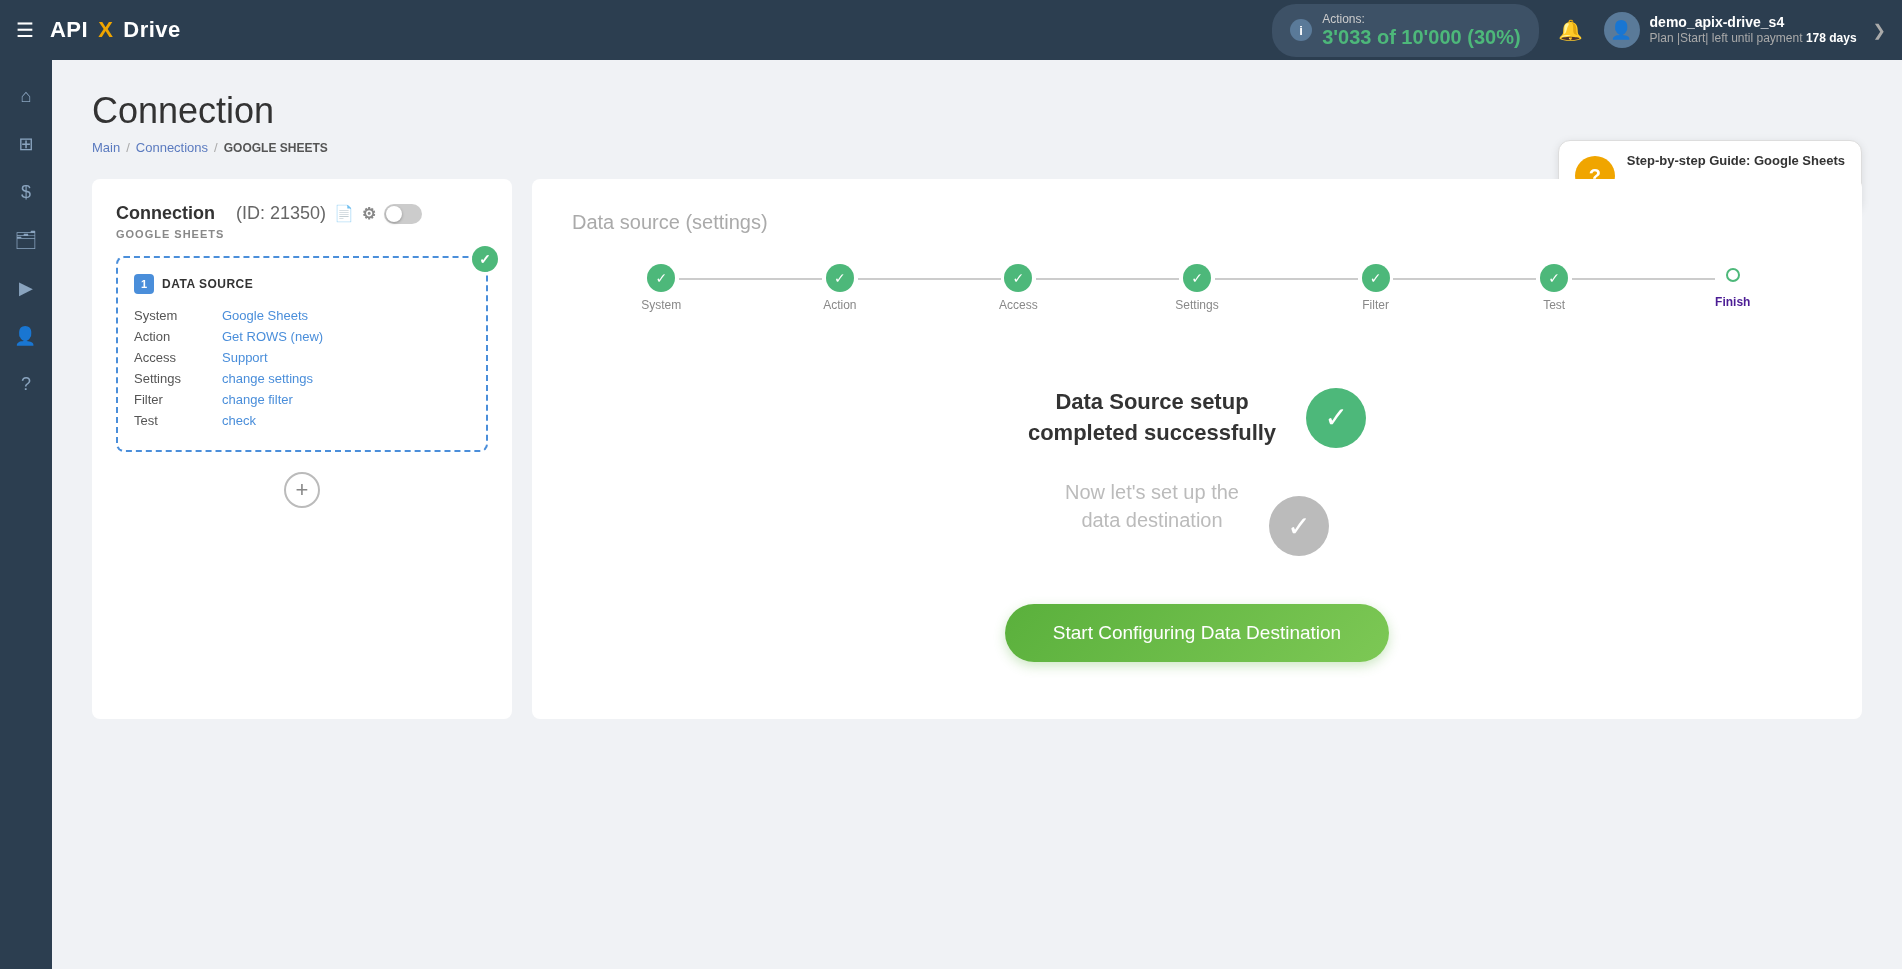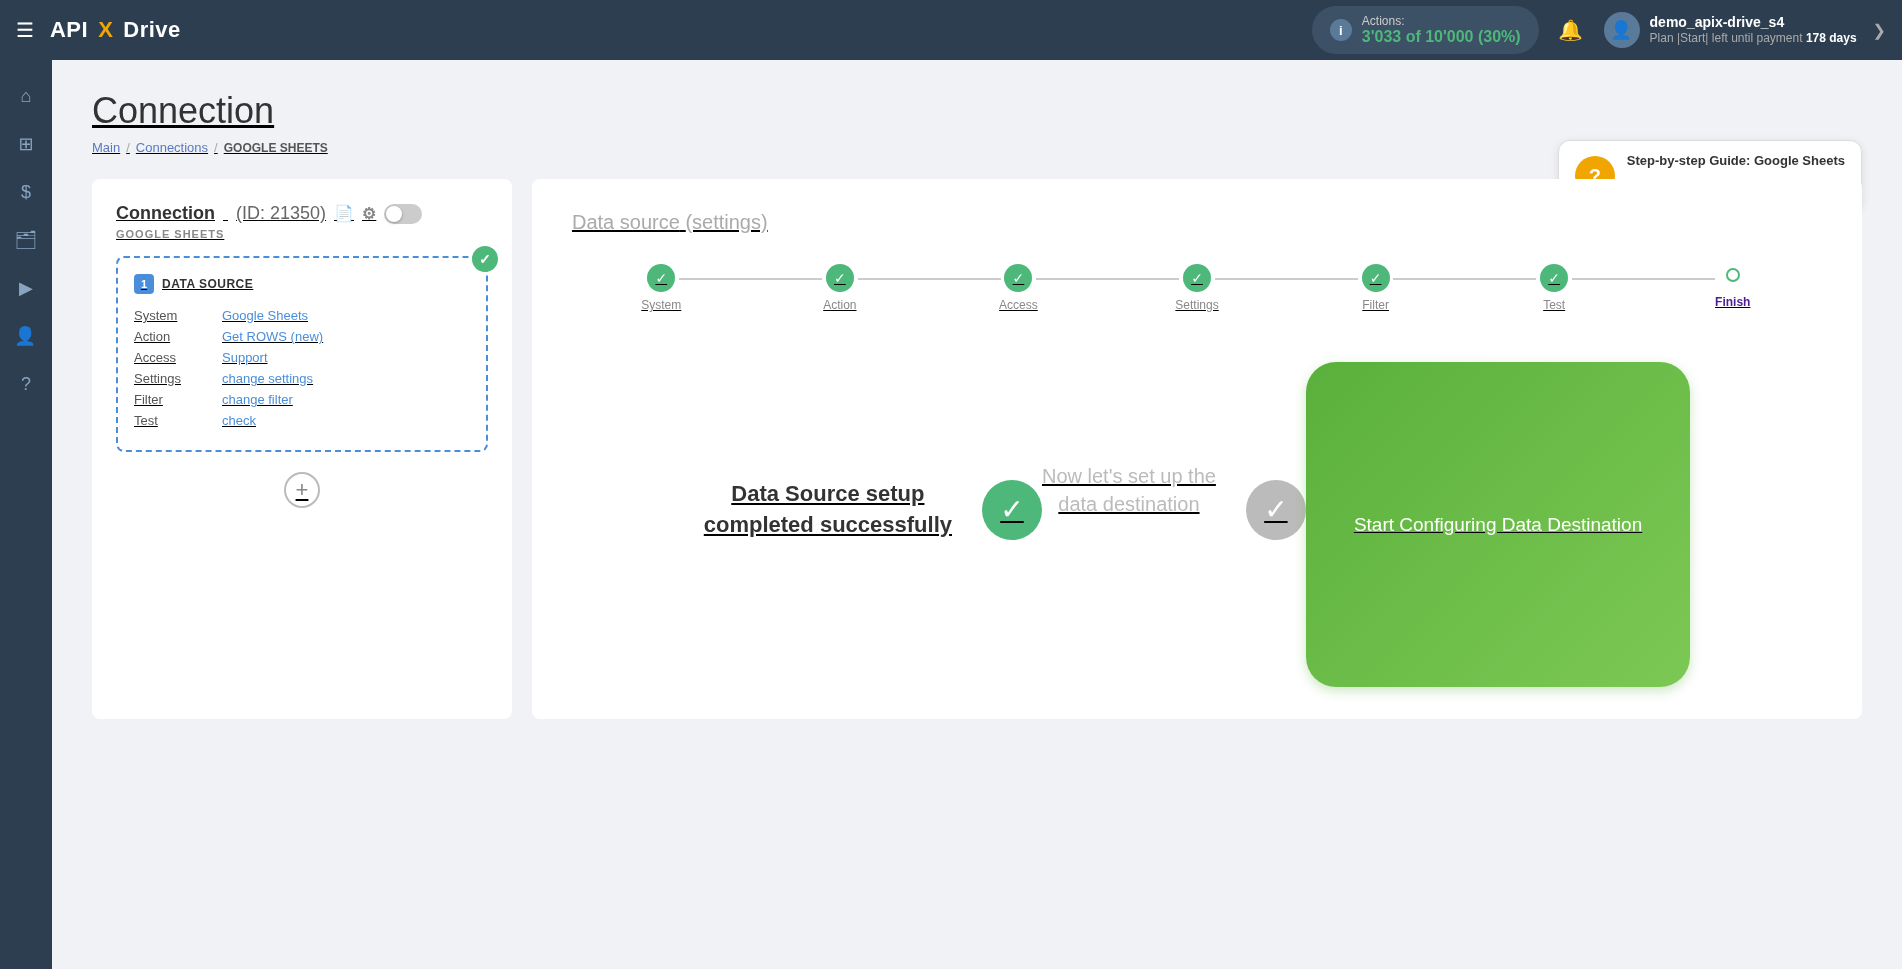--- a/index.html
+++ b/index.html
@@ -29,21 +29,21 @@
       padding: 8px 18px;
       display: flex; align-items: center; gap: 10px;
       color: #fff;
     }
     .actions-icon {
       width: 22px; height: 22px; border-radius: 50%;
       background: #5a7a99; display: flex; align-items: center; justify-content: center;
       font-size: 13px; font-weight: 700; color: #fff; flex-shrink: 0;
     }
     .actions-text { font-size: 12px; color: #ccc; }
-    .actions-count { font-size: 16px; color: #4db87a; font-weight: 600; }
+    .actions-count { font-size: 20px; color: #4db87a; font-weight: 600; }
     .topnav-bell {
       color: #ccc; font-size: 20px; cursor: pointer; padding: 4px;
     }
     .topnav-user {
       display: flex; align-items: center; gap: 10px; color: #fff;
     }
     .user-avatar {
       width: 36px; height: 36px; border-radius: 50%; background: #5a7a99;
       display: flex; align-items: center; justify-content: center; font-size: 18px; color: #fff;
     }
@@ -225,21 +225,21 @@
       font-size: 14px; z-index: 1;
       margin-bottom: 6px;
     }
     .step-circle.done { background: #4db87a; color: #fff; }
     .step-circle.active { background: #fff; border: 2px solid #4db87a; width: 14px; height: 14px; margin-bottom: 13px; }
     .step-name { font-size: 12px; color: #888; }
     .step-name.active { color: #4c1d95; font-weight: 600; }
 
     
     .success-section {
-      display: flex; flex-direction: row; 
+      display: flex; flex-direction: column; align-items: center;
       justify-content: center; flex: 1; gap: 0;
     }
     .success-row {
       display: flex; align-items: center; gap: 30px; margin-bottom: 30px;
     }
     .success-text-main {
       font-size: 22px; font-weight: 600; color: #333; text-align: center; line-height: 1.4;
     }
     .success-text-secondary {
       font-size: 20px; color: #bbb; text-align: center; line-height: 1.4; margin-bottom: 40px;
@@ -316,21 +316,21 @@
     <span>▶</span>
   </div>
   <div class="sidebar-item">
     <span>👤</span>
   </div>
   <div class="sidebar-item">
     <span>?</span>
   </div>
 </aside>
 
-<main class="main-content" style="position:relative;text-decoration:underline;">
+<main class="main-content" style="position:relative;">
 
   <h1 class="page-title">Connection</h1>
   <nav class="breadcrumb">
     <a href="#">Main</a>
     <span class="breadcrumb-sep">/</span>
     <a href="#">Connections</a>
     <span class="breadcrumb-sep">/</span>
     <span class="breadcrumb-current">GOOGLE SHEETS</span>
   </nav>
 

